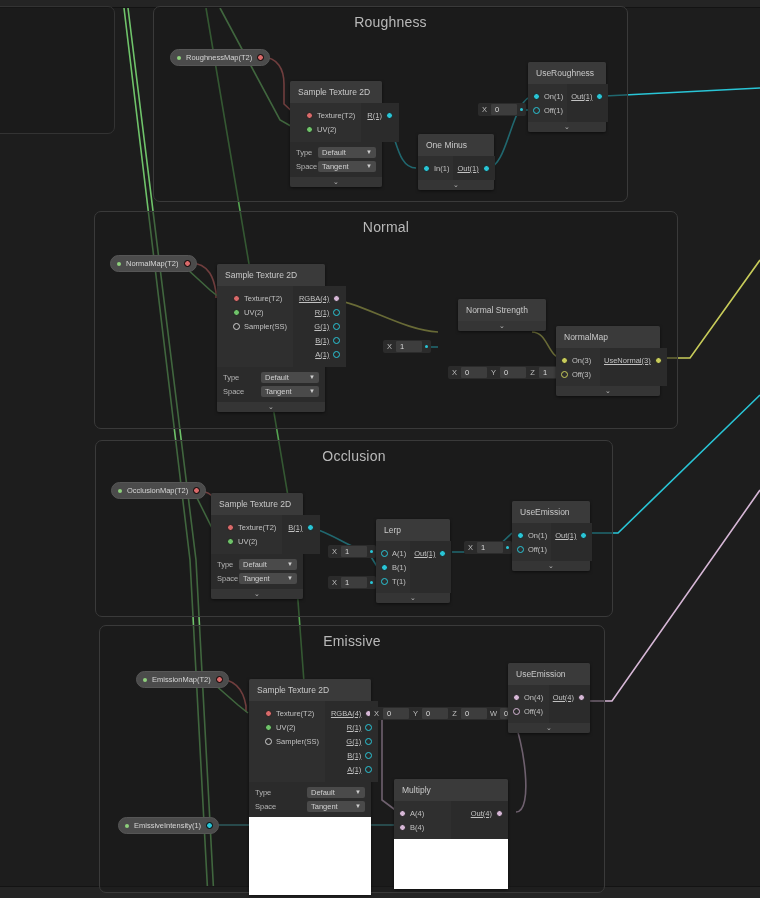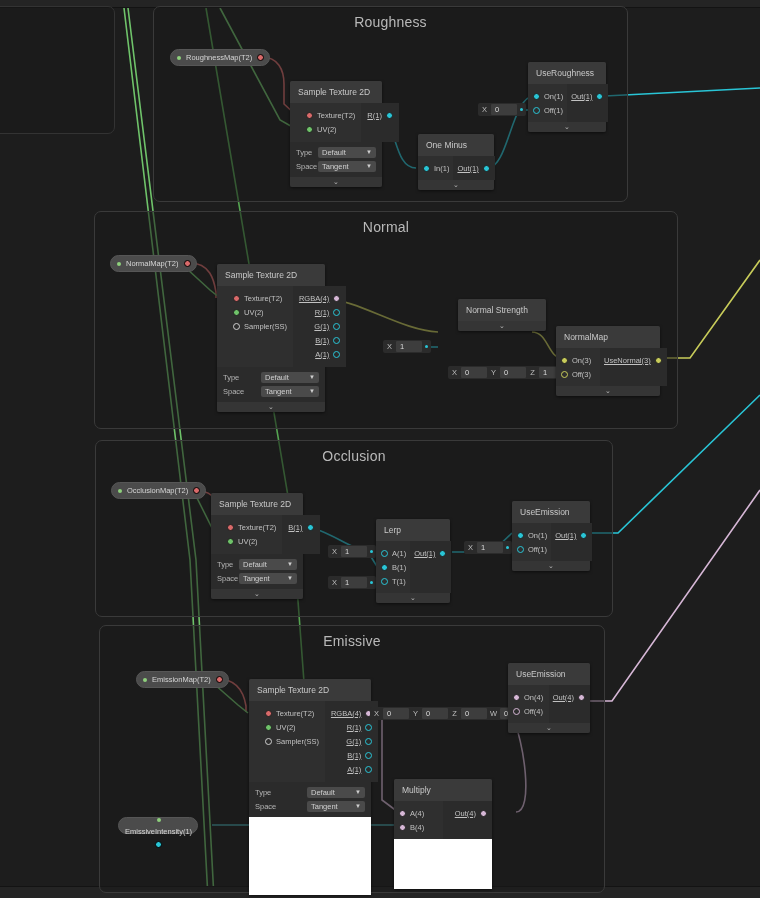--- a/index.html
+++ b/index.html
@@ -516,21 +516,21 @@
   <div class="group" style="left:99px; top:625px; width:506px; height:268px;">
     <div class="group-title">Emissive</div>
   </div>
 
   <div class="pill" style="left:136px; top:671px;">
     <span class="dot-in"></span>
     <span>EmissionMap(T2)</span>
     <span class="port" style="background:#d96a6a;"></span>
   </div>
 
-  <div class="pill" style="left:118px; top:817px;flex-direction:column;">
+  <div class="pill" style="left:118px; top:817px;">
     <span class="dot-in"></span>
     <span>EmissiveIntensity(1)</span>
     <span class="port" style="background:#29c5d6;"></span>
   </div>
 
   <div class="node" style="left:249px; top:679px; width:122px;">
     <div class="node-header">Sample Texture 2D</div>
     <div class="node-body">
       <div class="ports-in">
         <div class="prow">
@@ -620,21 +620,21 @@
           <span>Out(4)</span>
           <span class="pdot" style="background:#d6b7d6;"></span>
         </div>
       </div>
     </div>
     <div class="node-footer">
       <span>⌄</span>
     </div>
   </div>
 
-  <div class="node" style="left:394px; top:779px; width:98px;">
+  <div class="node" style="left:394px; top:779px; width:114px;">
     <div class="node-header">Multiply</div>
     <div class="node-body">
       <div class="ports-in" style="padding:5px 4px 5px 5px;text-align:center;">
         <div class="prow">
           <span class="pdot" style="background:#d6b7d6;"></span>
           <span>A(4)</span>
         </div>
         <div class="prow">
           <span class="pdot" style="background:#d6b7d6;"></span>
           <span>B(4)</span>

